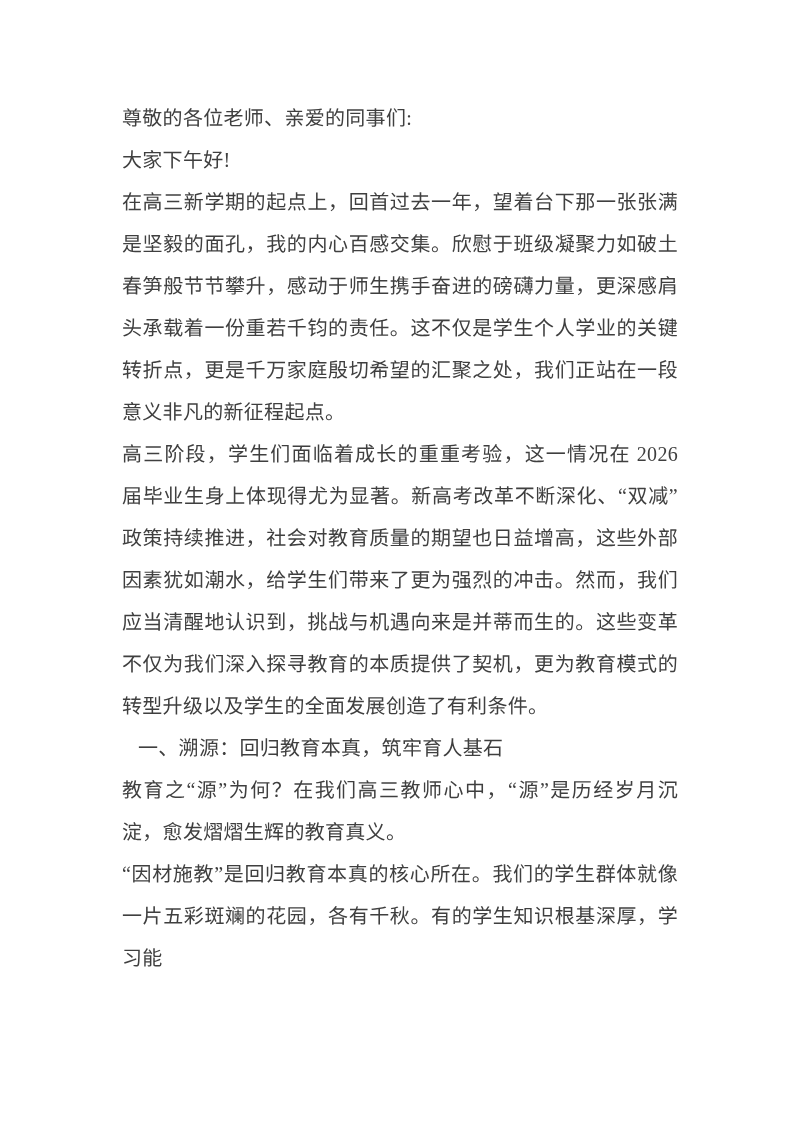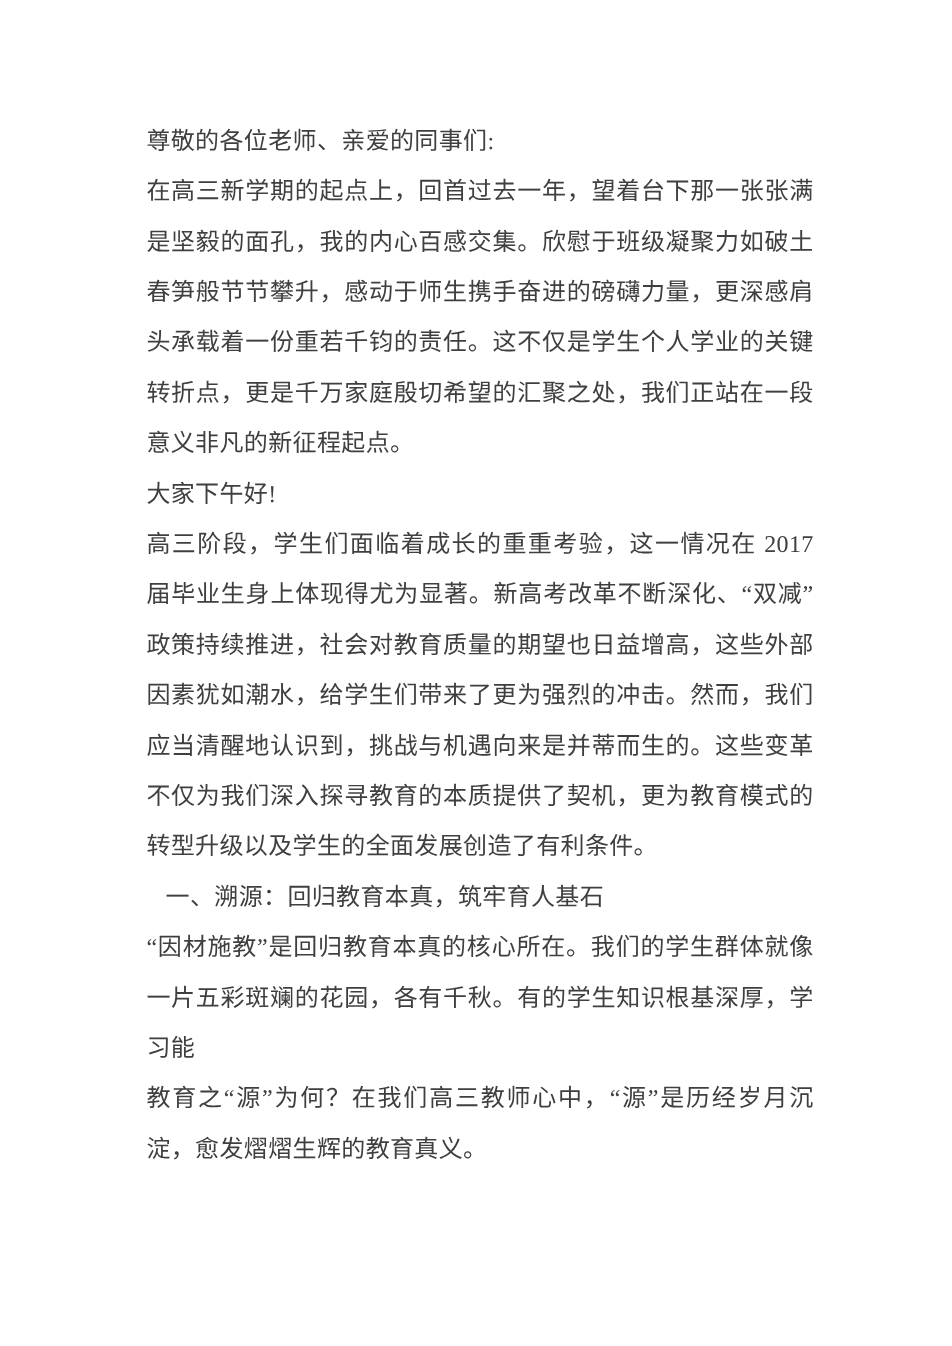--- a/index.html
+++ b/index.html
@@ -34,20 +34,20 @@
     font-weight: normal; 
     margin-left: 16px;
   }
 </style>
 </head>
 <body>
 
 <div class="page">
   <div class="doc-content">
     <p>尊敬的各位老师、亲爱的同事们:</p>
+    <p>大家下午好!</p>
     <p>在高三新学期的起点上，回首过去一年，望着台下那一张张满是坚毅的面孔，我的内心百感交集。欣慰于班级凝聚力如破土春笋般节节攀升，感动于师生携手奋进的磅礴力量，更深感肩头承载着一份重若千钧的责任。这不仅是学生个人学业的关键转折点，更是千万家庭殷切希望的汇聚之处，我们正站在一段意义非凡的新征程起点。</p>
-    <p>大家下午好!</p>
-    <p>高三阶段，学生们面临着成长的重重考验，这一情况在 2017 届毕业生身上体现得尤为显著。新高考改革不断深化、“双减”政策持续推进，社会对教育质量的期望也日益增高，这些外部因素犹如潮水，给学生们带来了更为强烈的冲击。然而，我们应当清醒地认识到，挑战与机遇向来是并蒂而生的。这些变革不仅为我们深入探寻教育的本质提供了契机，更为教育模式的转型升级以及学生的全面发展创造了有利条件。</p>
+    <p>高三阶段，学生们面临着成长的重重考验，这一情况在 2026 届毕业生身上体现得尤为显著。新高考改革不断深化、“双减”政策持续推进，社会对教育质量的期望也日益增高，这些外部因素犹如潮水，给学生们带来了更为强烈的冲击。然而，我们应当清醒地认识到，挑战与机遇向来是并蒂而生的。这些变革不仅为我们深入探寻教育的本质提供了契机，更为教育模式的转型升级以及学生的全面发展创造了有利条件。</p>
     <p class="heading">一、溯源：回归教育本真，筑牢育人基石</p>
+    <p>教育之“源”为何？在我们高三教师心中，“源”是历经岁月沉淀，愈发熠熠生辉的教育真义。</p>
     <p>“因材施教”是回归教育本真的核心所在。我们的学生群体就像一片五彩斑斓的花园，各有千秋。有的学生知识根基深厚，学习能</p>
-    <p>教育之“源”为何？在我们高三教师心中，“源”是历经岁月沉淀，愈发熠熠生辉的教育真义。</p>
   </div>
 </div>
 
 </body></html>

